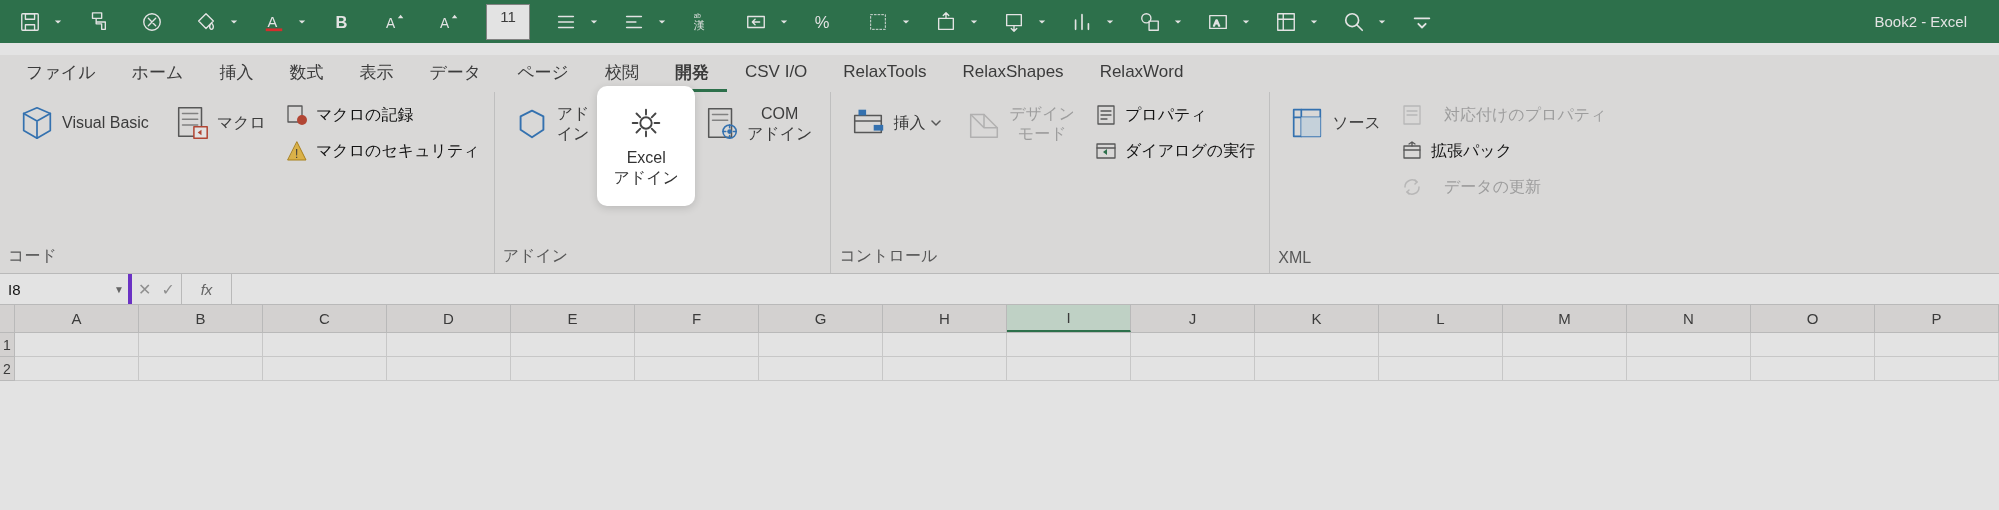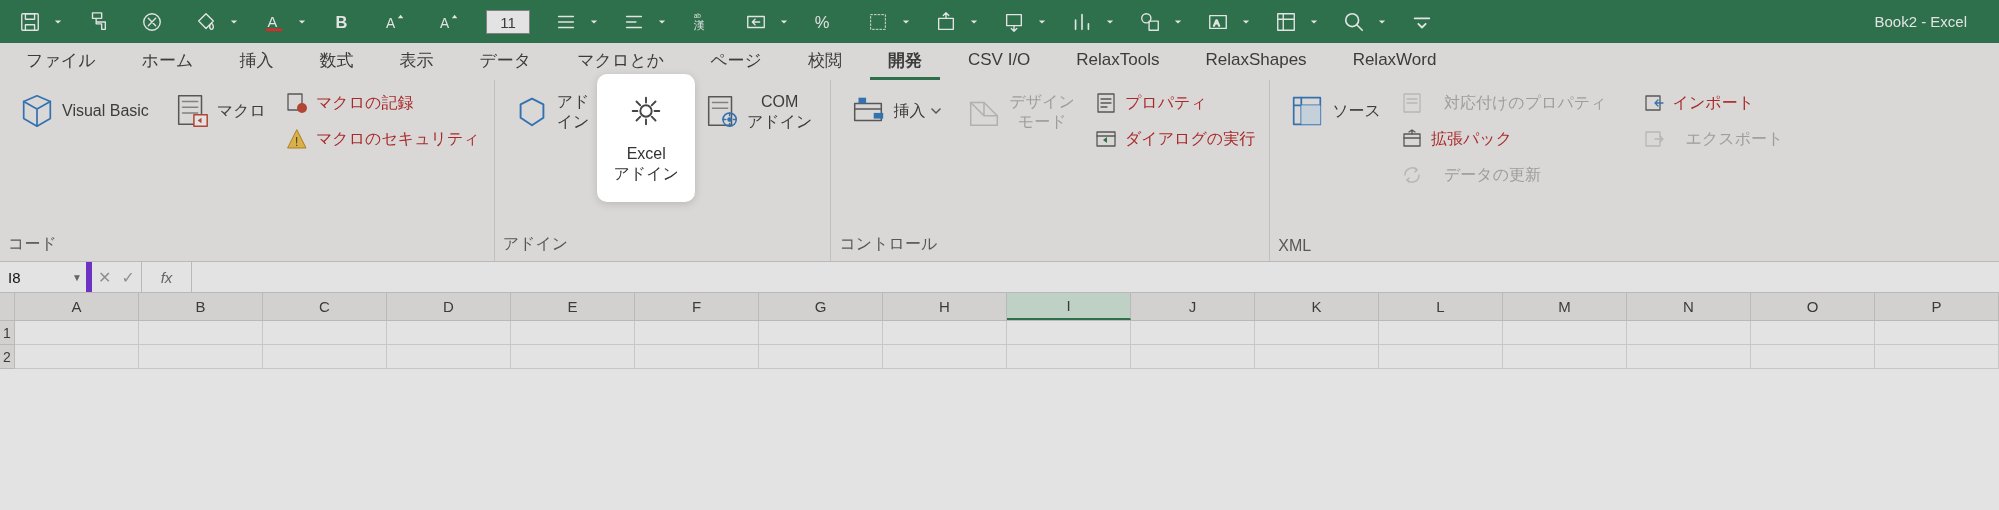--- a/index.html
+++ b/index.html
@@ -4,56 +4,56 @@
 <style>
 * { box-sizing: border-box; margin: 0; padding: 0; font-family: "Segoe UI", Meiryo, sans-serif; }
 body { background: #fff; width: 1999px; height: 510px; overflow: hidden; position: relative; }
 .dimmer { position: absolute; inset: 0; background: rgba(100,100,100,0.18); pointer-events: none; z-index: 50; }
 
 
 .qat { background: #217346; height: 43px; display: flex; align-items: center; padding: 0 12px; gap: 18px; }
 .qat .qat-btn { width: 36px; height: 36px; display: flex; align-items: center; justify-content: center; color: #fff; cursor: pointer; }
 .qat .qat-btn svg { width: 22px; height: 22px; }
 .qat .dropdown-arrow { width: 8px; margin-left: -12px; }
-.qat .font-size-box { background: #fff; color: #333; width: 44px; height: 24px; font-size: 15px; text-align: center; line-height: 24px; border: 1px solid #888; }
+.qat .font-size-box { background: #fff; color: #333; width: 44px; height: 36px; font-size: 15px; text-align: center; line-height: 24px; border: 1px solid #888; }
 .qat .spacer { flex: 1; }
 .qat .title { color: #fff; font-size: 15px; padding-right: 20px; }
 
 
-.tabs { background: #f3f2f1; height: 37px; display: flex; align-items: stretch; padding-left: 8px; gap: 10px; }
+.tabs { background: #f3f2f1; height: 37px; display: flex; align-items: stretch; padding-left: 8px; gap: 0; margin-top: 12px; }
 .tab { padding: 0 18px; display: flex; align-items: center; font-size: 17px; color: #333; cursor: pointer; border-bottom: 3px solid transparent; }
 .tab.active { font-weight: bold; border-bottom-color: #217346; }
 
 
 .ribbon { background: #f3f2f1; height: 182px; display: flex; border-bottom: 1px solid #ccc; }
 .rgroup { border-right: 1px solid #d4d4d4; display: flex; flex-direction: column; padding: 4px 8px 0 8px; }
 .rgroup .gcontent { display: flex; flex: 1; align-items: flex-start; gap: 4px; }
 .rgroup .glabel { text-align: left; font-size: 16px; color: #555; padding: 4px 0 6px 0; }
 
 .bigbtn { display: flex; align-items: center; justify-content: center; padding: 8px 10px; gap: 6px; cursor: pointer; min-width: 70px; }
 .bigbtn .ic { width: 38px; height: 38px; }
 .bigbtn .lbl { font-size: 16px; color: #333; text-align: center; line-height: 1.25; white-space: pre; }
 .bigbtn.disabled .lbl { color: #aaa; }
 .bigbtn.disabled .ic { opacity: 0.45; }
 
 .smallbtns { display: flex; flex-direction: column; gap: 10px; padding-top: 6px; }
 .smallbtn { display: flex; align-items: center; gap: 8px; padding: 2px 6px; cursor: pointer; }
 .smallbtn .ic { width: 22px; height: 22px; }
-.smallbtn .lbl { font-size: 16px; color: #b91c1c; white-space: nowrap; }
+.smallbtn .lbl { font-size: 16px; color: #000000; white-space: nowrap; }
 .smallbtn.disabled .lbl { color: #aaa; margin-left: 13px; }
 .smallbtn.disabled .ic { opacity: 0.45; }
 
 
 .highlight-wrap { position: relative; }
 .highlight-box { position: absolute; inset: -10px -6px -10px -6px; background: #fff; border-radius: 10px; box-shadow: 0 2px 8px rgba(0,0,0,0.15); z-index: 60; }
 .highlight-content { position: relative; z-index: 61; }
 
 
 .fxbar { background: #fff; height: 31px; display: flex; align-items: stretch; border-bottom: 1px solid #ccc; }
-.namebox { width: 92px; border-right: 6px solid #6d28d9; display: flex; align-items: center; padding: 0 8px; font-size: 15px; position: relative; }
+.namebox { width: 132px; border-right: 4px solid #6d28d9; display: flex; align-items: center; padding: 0 8px; font-size: 15px; position: relative; }
 .namebox .dd { position: absolute; right: 4px; color: #666; font-size: 10px; }
 .fx-btns { width: 50px; border-right: 1px solid #ccc; display: flex; align-items: center; justify-content: center; gap: 10px; color: #999; }
 .fx-btns span { font-size: 16px; }
 .fx-label { width: 50px; border-right: 1px solid #ccc; display: flex; align-items: center; justify-content: center; font-style: italic; color: #666; font-size: 15px; }
 .fx-input { flex: 1; border: none; padding: 0 8px; font-size: 15px; }
 
 
 .grid { background: #fff; }
 .colhdrs { display: flex; height: 28px; border-bottom: 1px solid #ccc; }
 .corner { width: 34px; border-right: 1px solid #ccc; background: #eceae8; }
@@ -269,21 +269,20 @@
   <div class="title">Book2  -  Excel</div>
 </div>
 
 <div class="tabs" id="tabs">
     <div class="tab">ファイル</div>
     <div class="tab">ホーム</div>
     <div class="tab">挿入</div>
     <div class="tab">数式</div>
     <div class="tab">表示</div>
     <div class="tab">データ</div>
-    <div class="tab">マクロとか</div>
     <div class="tab">ページ</div>
     <div class="tab">校閲</div>
     <div class="tab active">開発</div>
     <div class="tab">CSV I/O</div>
     <div class="tab">RelaxTools</div>
     <div class="tab">RelaxShapes</div>
     <div class="tab">RelaxWord</div>
   </div>
 
 <div class="ribbon">
@@ -330,21 +329,21 @@
     <div class="gcontent">
       <div class="bigbtn">
         <svg class="ic" viewBox="0 0 40 40" fill="none" stroke="#2a75c0" stroke-width="2">
             <path d="M20 6 L32 12 L32 26 L20 34 L8 26 L8 12 Z"></path>
           </svg>
         <span class="lbl">アド
 イン</span>
       </div>
       <div class="bigbtn highlight-wrap">
         <div class="highlight-box"></div>
-        <div class="highlight-content" style="display:flex;flex-direction:column;align-items:center;gap:14px;">
+        <div class="highlight-content" style="display:flex;flex-direction:column;align-items:center;gap:6px;">
           <svg class="ic" viewBox="0 0 40 40" fill="none" stroke="#444" stroke-width="2">
               <circle cx="20" cy="20" r="6"></circle>
               <path d="M20 6v5M20 29v5M6 20h5M29 20h5M10 10l4 4M26 26l4 4M30 10l-4 4M14 26l-4 4"></path>
             </svg>
           <span class="lbl">Excel
 アドイン</span>
         </div>
       </div>
       <div class="bigbtn">
         <svg class="ic" viewBox="0 0 40 40" fill="none" stroke="#555" stroke-width="1.6">
@@ -428,36 +427,20 @@
               <path d="M3 10h16M11 2v4M8 4l3-2 3 2"></path>
             </svg>
           <span class="lbl">拡張パック</span>
         </div>
         <div class="smallbtn disabled">
           <svg class="ic" viewBox="0 0 22 22" fill="none" stroke="#999" stroke-width="1.5">
               <path d="M4 11a7 7 0 0 1 12-5M18 11a7 7 0 0 1-12 5"></path>
               <path d="M14 4l2 2-2 2M8 18l-2-2 2-2"></path>
             </svg>
           <span class="lbl">データの更新</span>
-        </div>
-      </div>
-      <div class="smallbtns" style="margin-left:20px;">
-        <div class="smallbtn">
-          <svg class="ic" viewBox="0 0 22 22" fill="none" stroke="#555" stroke-width="1.3">
-              <rect x="3" y="4" width="14" height="14"></rect>
-              <path d="M20 11h-8M15 8l-3 3 3 3" stroke="#2a75c0"></path>
-            </svg>
-          <span class="lbl">インポート</span>
-        </div>
-        <div class="smallbtn disabled">
-          <svg class="ic" viewBox="0 0 22 22" fill="none" stroke="#999" stroke-width="1.3">
-              <rect x="3" y="4" width="14" height="14"></rect>
-              <path d="M12 11h8M17 8l3 3-3 3"></path>
-            </svg>
-          <span class="lbl">エクスポート</span>
         </div>
       </div>
     </div>
     <div class="glabel">XML</div>
   </div>
 
 </div>
 
 <div class="fxbar">
   <div class="namebox">

